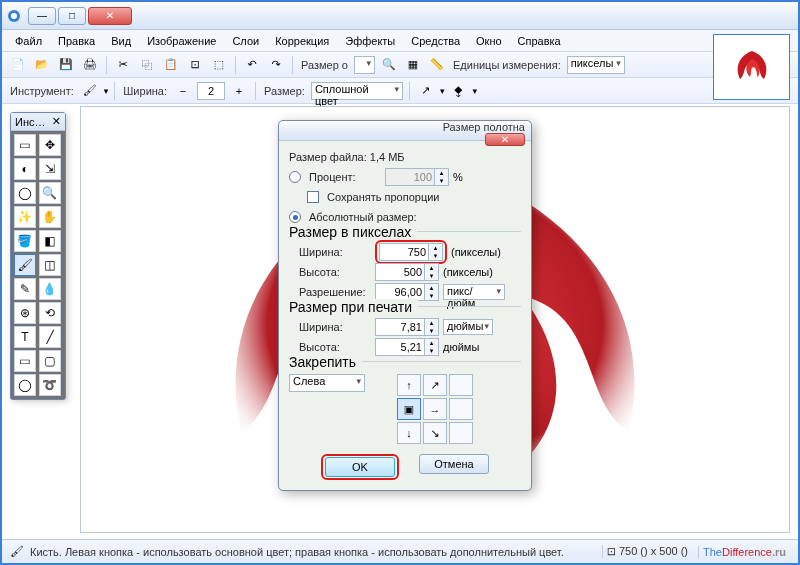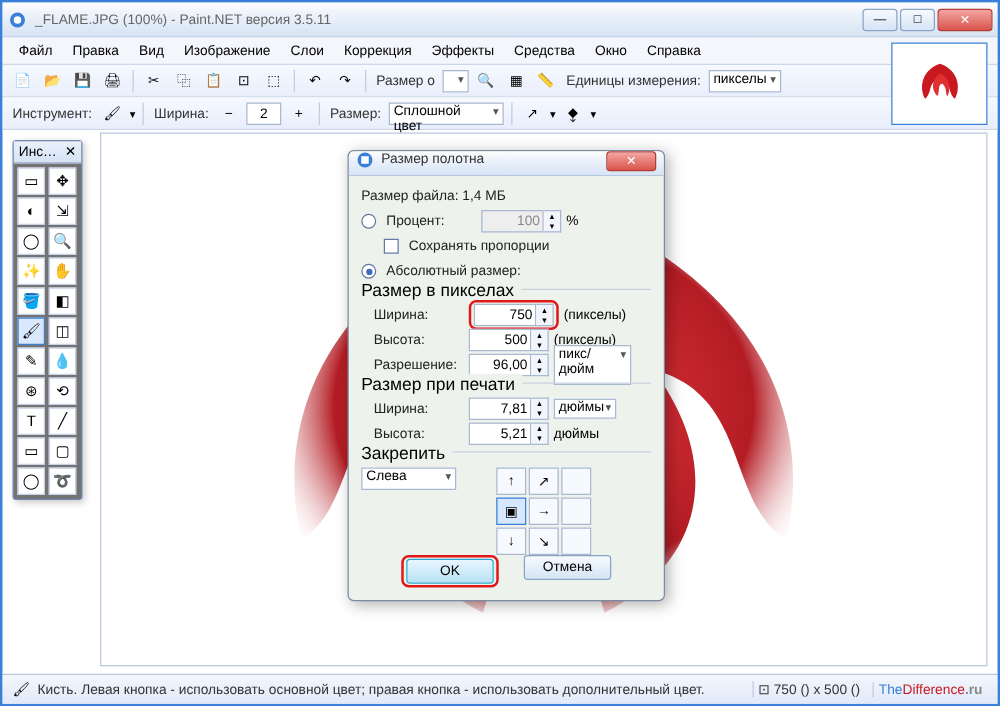--- a/index.html
+++ b/index.html
@@ -38,21 +38,21 @@
 .tool { width:22px; height:22px; border:1px solid #c5d2e8; background:#fff; display:flex; align-items:center; justify-content:center; cursor:pointer; font-size:12px;}
 .tool.sel { border-color:#3a80d8; background:#d9e8fc; }
 
 
 .canvaswrap { position:absolute; top:104px; left:78px; right:8px; bottom:30px; background:#fff; border:1px solid #b8c8de; overflow:hidden;}
 .canvas { position:absolute; inset:14px; background:#fff; }
 .flame { position:absolute; inset:0; }
 
 
 .dialog { position:absolute; top:118px; left:276px; width:254px; background:#eef2ed; border:1px solid #7a8aa3; border-radius:5px; box-shadow:3px 3px 12px rgba(0,0,0,.3); }
-.dialog .dtitle { height:20px; background:linear-gradient(#fdfdfd,#e9f0fa 45%,#d6e4f5); border-bottom:1px solid #b5c5de; display:flex; align-items:flex-start; padding:0 6px; border-radius:5px 5px 0 0;}
+.dialog .dtitle { height:20px; background:linear-gradient(#fdfdfd,#e9f0fa 45%,#d6e4f5); border-bottom:1px solid #b5c5de; display:flex; align-items:flex-end; padding:0 6px; border-radius:5px 5px 0 0;flex-direction:column;}
 .dialog .dtitle .dicon{ width:14px; height:14px; margin-right:6px;}
 .dialog .dtitle .dt { flex:1; font-size:11px; color:#333;}
 .dialog .dclose { width:40px; height:16px; background:linear-gradient(#f3a5a2,#d9544c); border:1px solid #b23c36; border-radius:3px; color:#fff; display:flex; align-items:center; justify-content:center; font-size:10px; cursor:pointer;}
 .dbody { padding:6px 10px 10px; }
 .drow { display:flex; align-items:center; height:20px; gap:4px;}
 .dlbl { color:#222; }
 .dspin { display:flex; align-items:center; }
 .dspin input { width:50px; height:18px; border:1px solid #a8b8cf; text-align:right; padding:0 2px;}
 .dspin input[disabled]{ background:#eee; color:#888;}
 .dspin .sp { width:14px; height:18px; border:1px solid #a8b8cf; border-left:none; background:#f2f5fb; display:flex; flex-direction:column;}
@@ -60,39 +60,38 @@
 .dgroup { border-top:1px solid #c8d2df; margin-top:4px; padding-top:4px; position:relative;}
 .dgroup .gtitle { position:absolute; top:-8px; left:0; background:#eef2ed; padding-right:6px; font-size:14px;}
 .radio, .chk { width:12px; height:12px; border:1px solid #6078a0; background:#fff; display:inline-flex; align-items:center; justify-content:center; margin-right:4px;}
 .radio { border-radius:50%; }
 .radio.on::after{ content:""; width:5px; height:5px; background:#3a6bbd; border-radius:50%;}
 .chk::after{ content:""; }
 .anchor { display:grid; grid-template-columns:repeat(3,24px); grid-template-rows:repeat(3,22px); gap:2px; margin-left:4px;}
 .abtn { border:1px solid #a8b8cf; background:#f6f9fe; display:flex;align-items:center;justify-content:center; cursor:pointer; font-size:11px;}
 .abtn.sel { border-color:#3a80d8; background:#d6e8ff; }
 .redbox { border:2px solid #e01818; border-radius:6px; padding:1px 2px;}
-.dbtns { display:flex; justify-content:center; gap:20px; }
+.dbtns { display:flex; justify-content:center; gap:20px; margin-top:10px;}
 .btn { width:70px; height:20px; border:1px solid #8aa5c4; background:linear-gradient(#f6fafe,#d5e4f5); border-radius:3px; display:flex; align-items:center; justify-content:center; cursor:pointer;}
 
 
 .status { position:absolute; bottom:0; left:0; right:0; height:24px; background:linear-gradient(#f2f6fd,#e2eaf8); border-top:1px solid #b8c8de; display:flex; align-items:center; padding:0 8px; gap:6px; font-size:11px;}
 .status .stxt { flex:1; color:#333; display:flex; align-items:center; gap:4px;}
 .status .sdim { color:#333; padding:0 4px; border-left:1px solid #c0ccdf;}
 .status .logo { color:#3a80d8;}
 .status .logo2 { color:#888;font-weight:bold;}
 </style>
 </head>
 <body>
 
 <div class="titlebar">
   <svg class="icon" viewBox="0 0 16 16">
       <circle cx="8" cy="8" r="6" fill="#3a80d8"></circle>
       <circle cx="8" cy="8" r="3" fill="#fff"></circle>
     </svg>
-  <span class="title">_FLAME.JPG (100%) - Paint.NET версия 3.5.11</span>
   <div class="winbtns">
     <div class="winbtn">—</div>
     <div class="winbtn">□</div>
     <div class="winbtn close">✕</div>
   </div>
 </div>
 
 <div class="menubar">
   <span class="menuitem">Файл</span>
   <span class="menuitem">Правка</span>
@@ -267,21 +266,21 @@
       </div>
       <div class="drow" style="padding-left:10px">
         <span class="dlbl" style="width:72px">Разрешение:</span>
         <div class="dspin">
             <input value="96,00" style="">
             <div class="sp">
               <div>▴</div>
               <div>▾</div>
             </div>
           </div>
-        <span class="tcombo" style="width:62px;height:32px">пикс/дюйм</span>
+        <span class="tcombo" style="width:62px;height:16px">пикс/дюйм</span>
       </div>
     </div>
 
     <div class="dgroup">
         <span class="gtitle">Размер при печати</span>
       <div class="drow" style="padding-left:10px;margin-top:6px">
         <span class="dlbl" style="width:72px">Ширина:</span>
         <div class="dspin">
             <input value="7,81" style="">
             <div class="sp">

